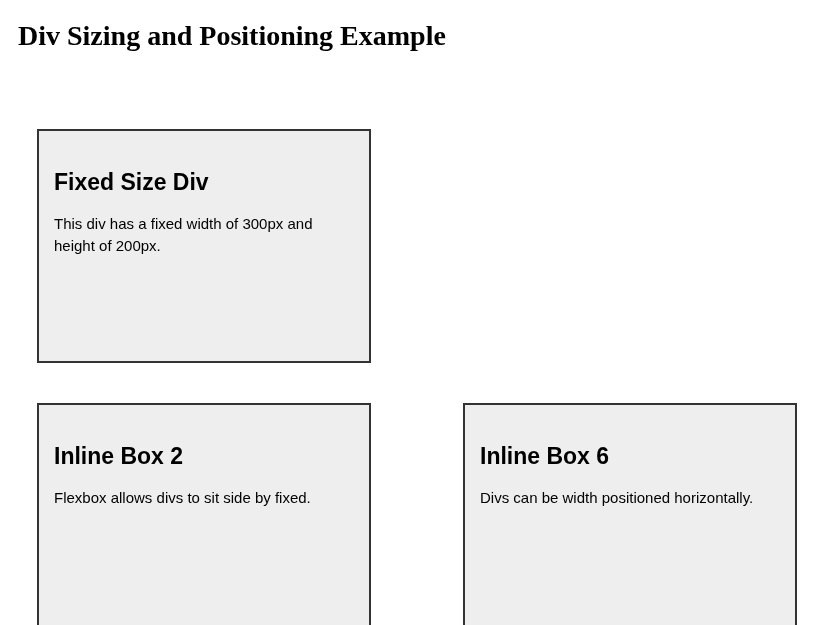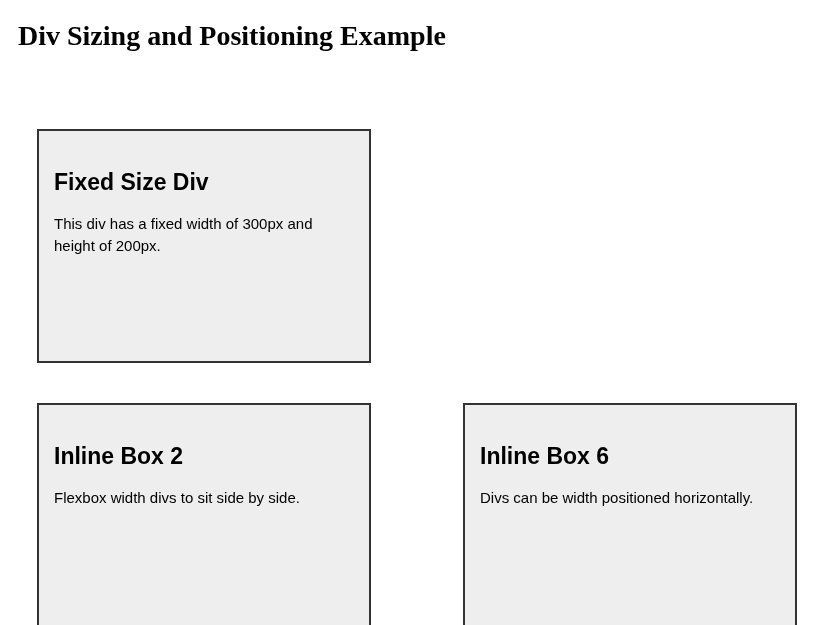--- a/index.html
+++ b/index.html
@@ -38,19 +38,19 @@
 
 <h1>Div Sizing and Positioning Example</h1>
 
 <div class="box" id="box-fixed">
   <h2>Fixed Size Div</h2>
   <p>This div has a fixed width of 300px and height of 200px.</p>
 </div>
 
 <div class="box" id="box-inline-1">
   <h2>Inline Box 2</h2>
-  <p>Flexbox width divs to sit side by side.</p>
+  <p>Flexbox allows divs to sit side by fixed.</p>
 </div>
 
 <div class="box" id="box-inline-2">
   <h2>Inline Box 6</h2>
   <p>Divs can be width positioned horizontally.</p>
 </div>
 
 </body></html>

